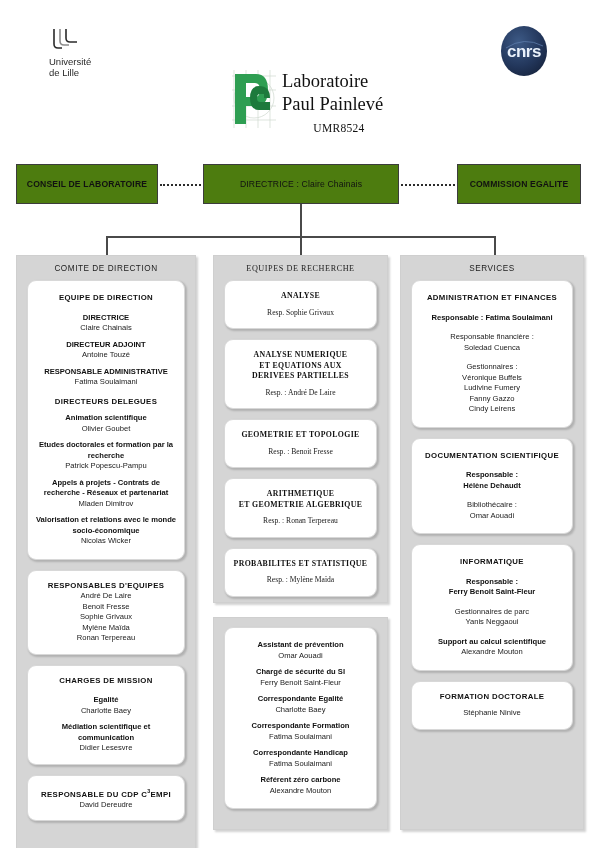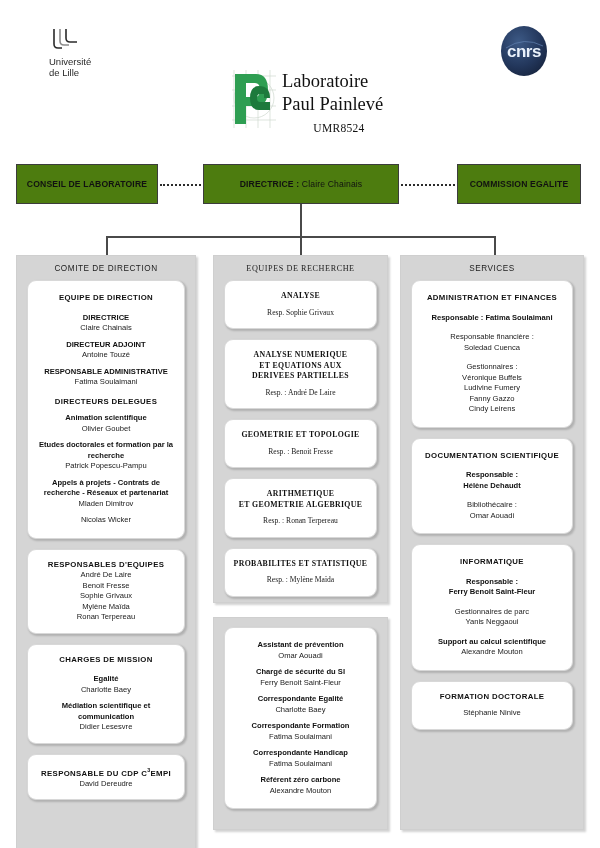--- a/index.html
+++ b/index.html
@@ -27,21 +27,21 @@
   .toprow{position:absolute;left:0;top:164px;width:600px;height:42px;}
   .topbox{
     position:absolute;top:0;height:40px;
     border:1.3px solid #3c3c3c;background:#4d7c0f;
     display:flex;align-items:center;justify-content:center;
     font-size:8.6px;font-weight:bold;letter-spacing:.15px;color:#111;
     box-sizing:border-box;
   }
   #box-conseil{left:16px;width:142px;}
   #box-directrice{left:203px;width:196px;font-weight:normal;}
-  #box-directrice b{font-weight:bold;}
+  #box-directrice b{font-weight:normal;}
   #box-commission{left:457px;width:124px;}
   .dotline{position:absolute;top:20px;height:0;border-top:2px dotted #2b2b2b;}
   #dot-left{left:160px;width:41px;}
   #dot-right{left:401px;width:54px;}
 
   
   .conn{position:absolute;background:#4a4a4a;}
 
   
   .col{
@@ -173,20 +173,21 @@
     <div class="gap-s"></div>
     <div class="hb">Animation scientifique</div>
     <div class="n">Olivier Goubet</div>
     <div class="gap-s"></div>
     <div class="hb">Etudes doctorales et formation par la recherche</div>
     <div class="n">Patrick Popescu-Pampu</div>
     <div class="gap-s"></div>
     <div class="hb">Appels à projets - Contrats de recherche - Réseaux et partenariat</div>
     <div class="n">Mladen Dimitrov</div>
     <div class="gap-s"></div>
+    <div class="hb">Valorisation et relations avec le monde socio-économique</div>
     <div class="n">Nicolas Wicker</div>
   </div>
 
   <div class="card">
     <div class="h">RESPONSABLES D'EQUIPES</div>
     <div class="n">André De Laire</div>
     <div class="n">Benoit Fresse</div>
     <div class="n">Sophie Grivaux</div>
     <div class="n">Mylène Maïda</div>
     <div class="n">Ronan Terpereau</div>

